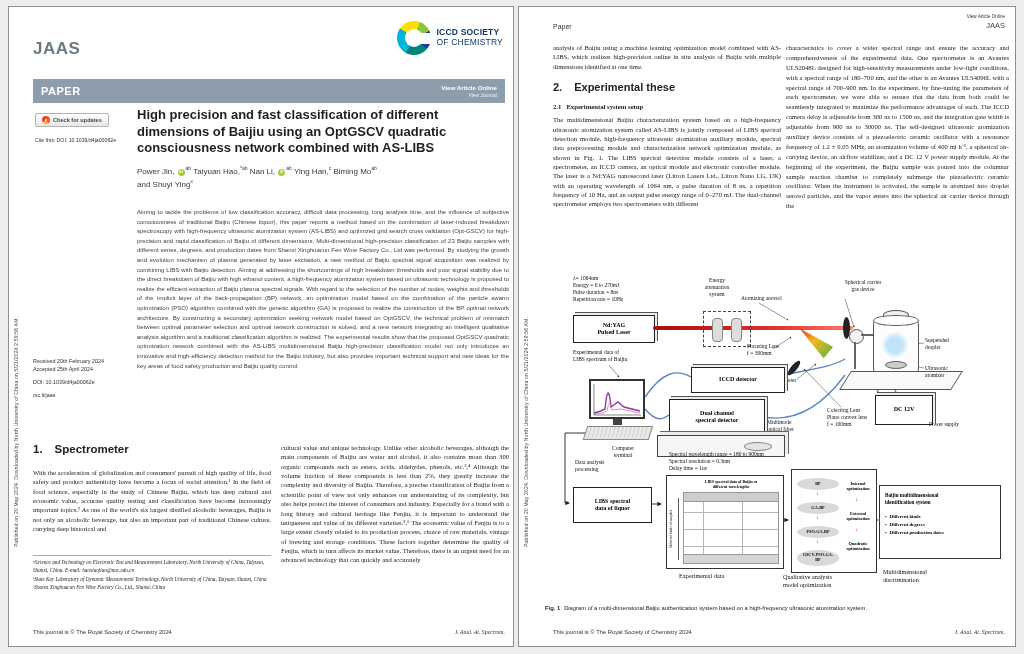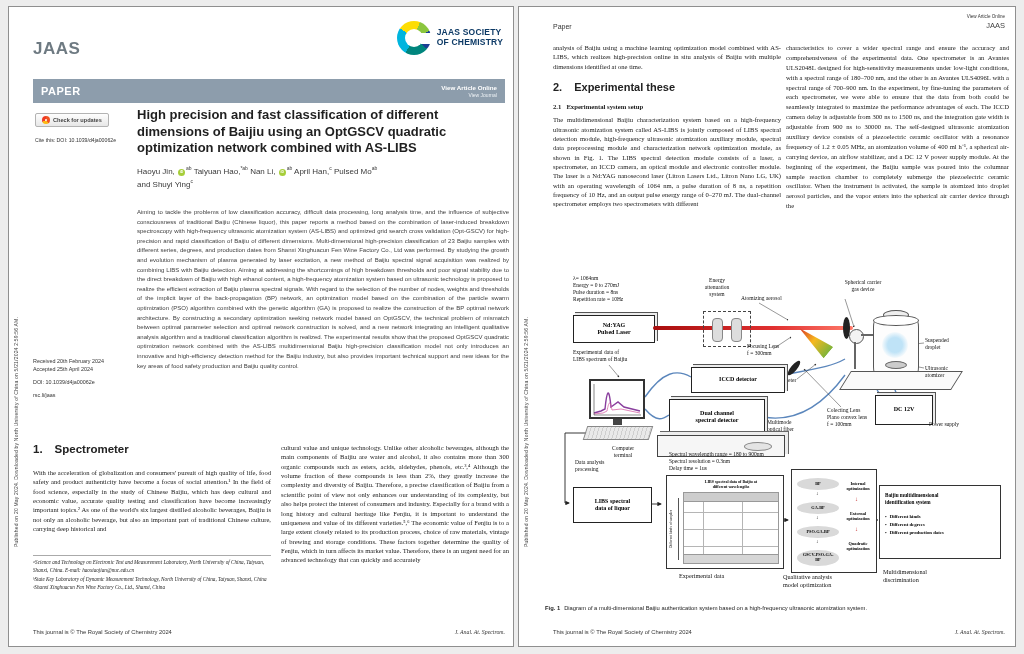--- a/index.html
+++ b/index.html
@@ -12,21 +12,21 @@
   .ml{white-space:pre-line;}
   .abs{position:absolute;}
   .vtext{position:absolute;left:4px;top:540px;transform:rotate(-90deg);transform-origin:0 0;font-size:5px;color:#444;white-space:nowrap;letter-spacing:.2px;}
   
   .jaas{position:absolute;left:24px;top:32px;font-size:17px;font-weight:bold;color:#6e7a82;letter-spacing:.5px;}
   .rsc{position:absolute;right:10px;top:14px;display:flex;align-items:center;gap:6px;}
   .rsc-mark{width:34px;height:34px;border-radius:50%;position:relative;background:conic-gradient(from 210deg,#00b5de 0 95deg,#fddd04 95deg 170deg,#8bc63e 170deg 215deg,#1b3f94 215deg 280deg,#00857d 280deg 360deg);}
   .rsc-mark::before{content:'';position:absolute;inset:8px;background:#fff;border-radius:50%;}
   .rsc-mark::after{content:'';position:absolute;right:-3px;top:12px;width:13px;height:11px;background:#fff;}
   .rsc-text{color:#0d3a66;font-size:8.5px;font-weight:bold;line-height:1.15;letter-spacing:.2px;}
-  .rsc-text .b{font-weight:700;}
+  .rsc-text .b{font-weight:400;}
   .banner{position:absolute;left:24px;right:8px;top:72px;height:24px;background:#8d9dac;display:flex;justify-content:space-between;align-items:center;padding:0 8px;box-sizing:border-box;}
   .banner-label{color:#fff;font-weight:bold;font-size:11px;letter-spacing:.5px;}
   .banner-right{text-align:right;color:#fff;line-height:1.25;}
   .vao{display:block;font-size:6.2px;font-weight:bold;color:#fff;}
   .vj{display:block;font-size:5px;color:#eef2f5;}
   .check-btn{position:absolute;left:26px;top:106px;display:inline-flex;align-items:center;gap:3px;border:1px solid #b3b3b3;border-radius:2px;background:linear-gradient(#fefefe,#e7e7e7);padding:2px 6px;font-size:5.6px;font-weight:bold;color:#444;}
   .cm-icon{width:8px;height:8px;border-radius:50%;background:conic-gradient(#f05423 0 40%,#fdb913 40% 68%,#ef3b24 68% 100%);position:relative;}
   .cm-icon::after{content:'';position:absolute;inset:2.6px;background:#fff;border-radius:50%;}
   .cite{position:absolute;left:26px;top:130px;width:100px;font-size:5.2px;color:#333;}
   .title{position:absolute;left:128px;top:100px;width:372px;font-size:13px;font-weight:bold;color:#1f1f1f;line-height:1.27;}
@@ -106,49 +106,49 @@
 
 <div class="canvas">
 
   <div class="page page-left">
     <div class="vtext">Published on 20 May 2024. Downloaded by North University of China on 5/21/2024 2:59:56 AM.</div>
 
     <div class="jaas">JAAS</div>
     <div class="rsc">
       <div class="rsc-mark"></div>
       <div class="rsc-text">
-        <div>JAAS SOCIETY</div>
+        <div>ICCD SOCIETY</div>
         <div class="b">OF CHEMISTRY</div>
       </div>
     </div>
 
     <div class="banner">
       <span class="banner-label">PAPER</span>
       <span class="banner-right">
         <a class="vao">View Article Online</a>
         <a class="vj">View Journal</a>
       </span>
     </div>
 
     <div class="check-btn">
       <span class="cm-icon"></span>
       <span>Check for updates</span>
     </div>
     <div class="cite">Cite this: DOI: 10.1039/d4ja00062e</div>
 
-    <h1 class="title" style="margin:0;">High precision and fast classification of different dimensions of Baijiu using an OptGSCV quadratic optimization network combined with AS-LIBS</h1>
+    <h1 class="title" style="margin:0;">High precision and fast classification of different dimensions of Baijiu using an OptGSCV quadratic consciousness network combined with AS-LIBS</h1>
 
     <div class="authors">
-      <span>Haoyu Jin,</span>
+      <span>Power Jin,</span>
       <span class="orcid">iD</span><sup>ab</sup>
       <span>Taiyuan Hao,</span><sup>*ab</sup>
       <span>Nan Li,</span>
       <span class="orcid">iD</span><sup>ab</sup>
-      <span>April Han,</span><sup>c</sup>
-      <span>Pulsed Mo</span><sup>ab</sup>
+      <span>Ying Han,</span><sup>c</sup>
+      <span>Biming Mo</span><sup>ab</sup>
       <span style="display:block;">
         <span>and Shuyi Ying</span><sup>c</sup>
       </span>
     </div>
 
     <div class="abstract">Aiming to tackle the problems of low classification accuracy, difficult data processing, long analysis time, and the influence of subjective consciousness of traditional Baijiu (Chinese liquor), this paper reports a method based on the combination of laser-induced breakdown spectroscopy with high-frequency ultrasonic atomization system (AS-LIBS) and optimized grid search cross validation (Opt-GSCV) for high-precision and rapid classification of Baijiu of different dimensions. Multi-dimensional high-precision classification of 23 Baijiu samples with different series, degrees, and production dates from Shanxi Xinghuacun Fen Wine Factory Co., Ltd was performed. By studying the growth and evolution mechanism of plasma generated by laser excitation, a new method of Baijiu spectral signal acquisition was realized by combining LIBS with Baijiu detection. Aiming at addressing the shortcomings of high breakdown thresholds and poor signal stability due to the direct breakdown of Baijiu with high ethanol content, a high-frequency atomization system based on ultrasonic technology is proposed to realize the efficient extraction of Baijiu plasma spectral signals. With regard to the selection of the number of nodes, weights and thresholds of the implicit layer of the back-propagation (BP) network, an optimization model based on the combination of the particle swarm optimization (PSO) algorithm combined with the genetic algorithm (GA) is proposed to realize the construction of the BP optimal network architecture. By constructing a secondary optimization seeking network model based on OptGSCV, the technical problem of mismatch between optimal parameter selection and optimal network construction is solved, and a new network integrating an intelligent qualitative analysis algorithm and a traditional classification algorithm is realized. The experimental results show that the proposed OptGSCV quadratic optimization network combined with the AS-LIBS multidimensional Baijiu high-precision classification model not only introduces an innovative and high-efficiency detection method for the Baijiu industry, but also provides important technical support and new ideas for the key areas of food safety production and Baijiu quality control.</div>
 
     <div class="received">
       <div>Received 20th February 2024</div>
       <div>Accepted 25th April 2024</div>

